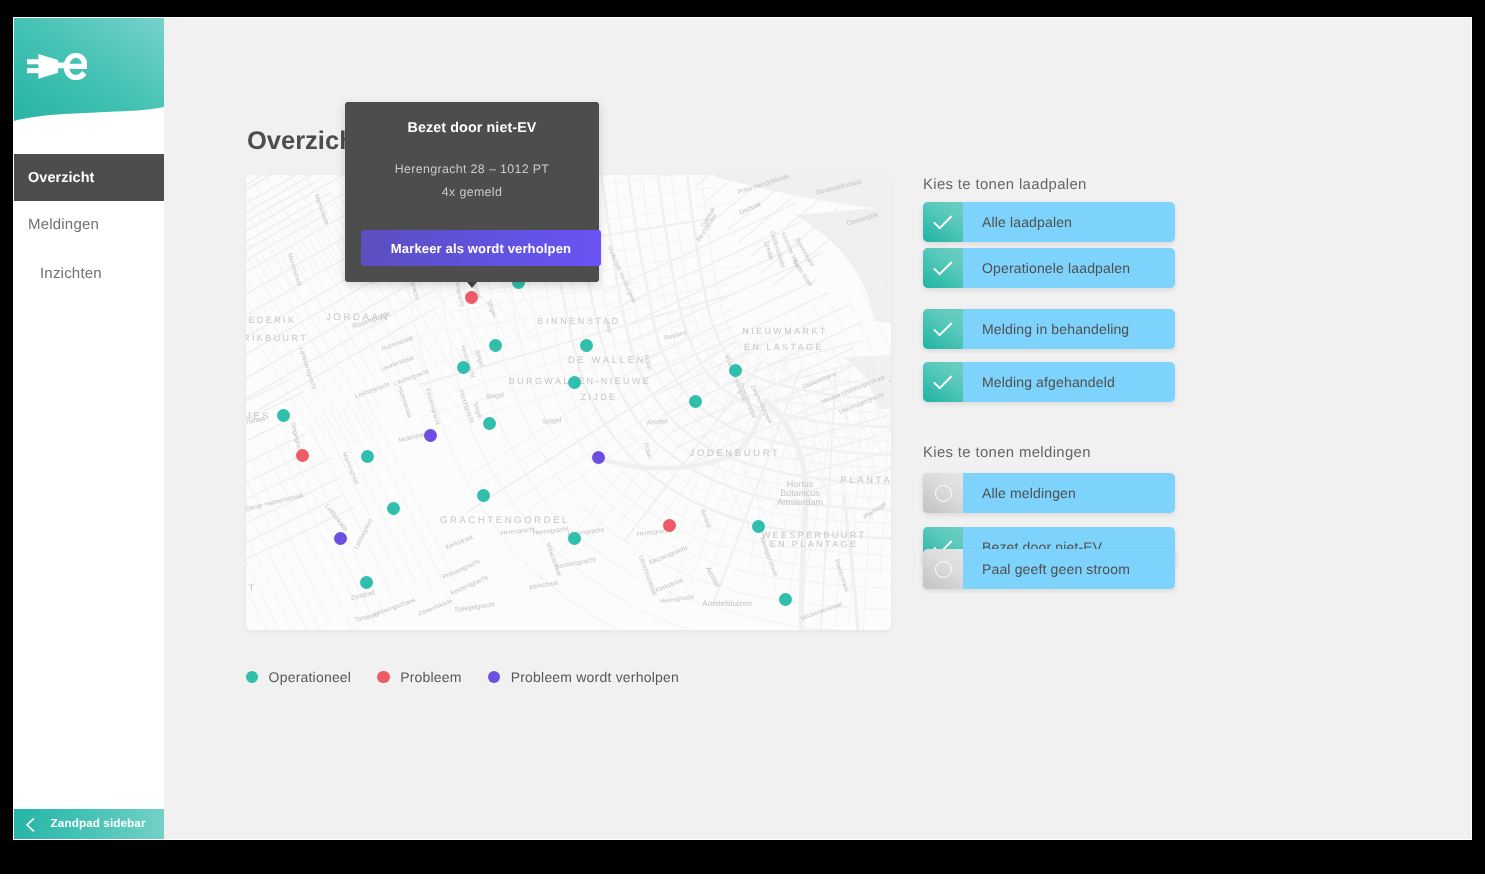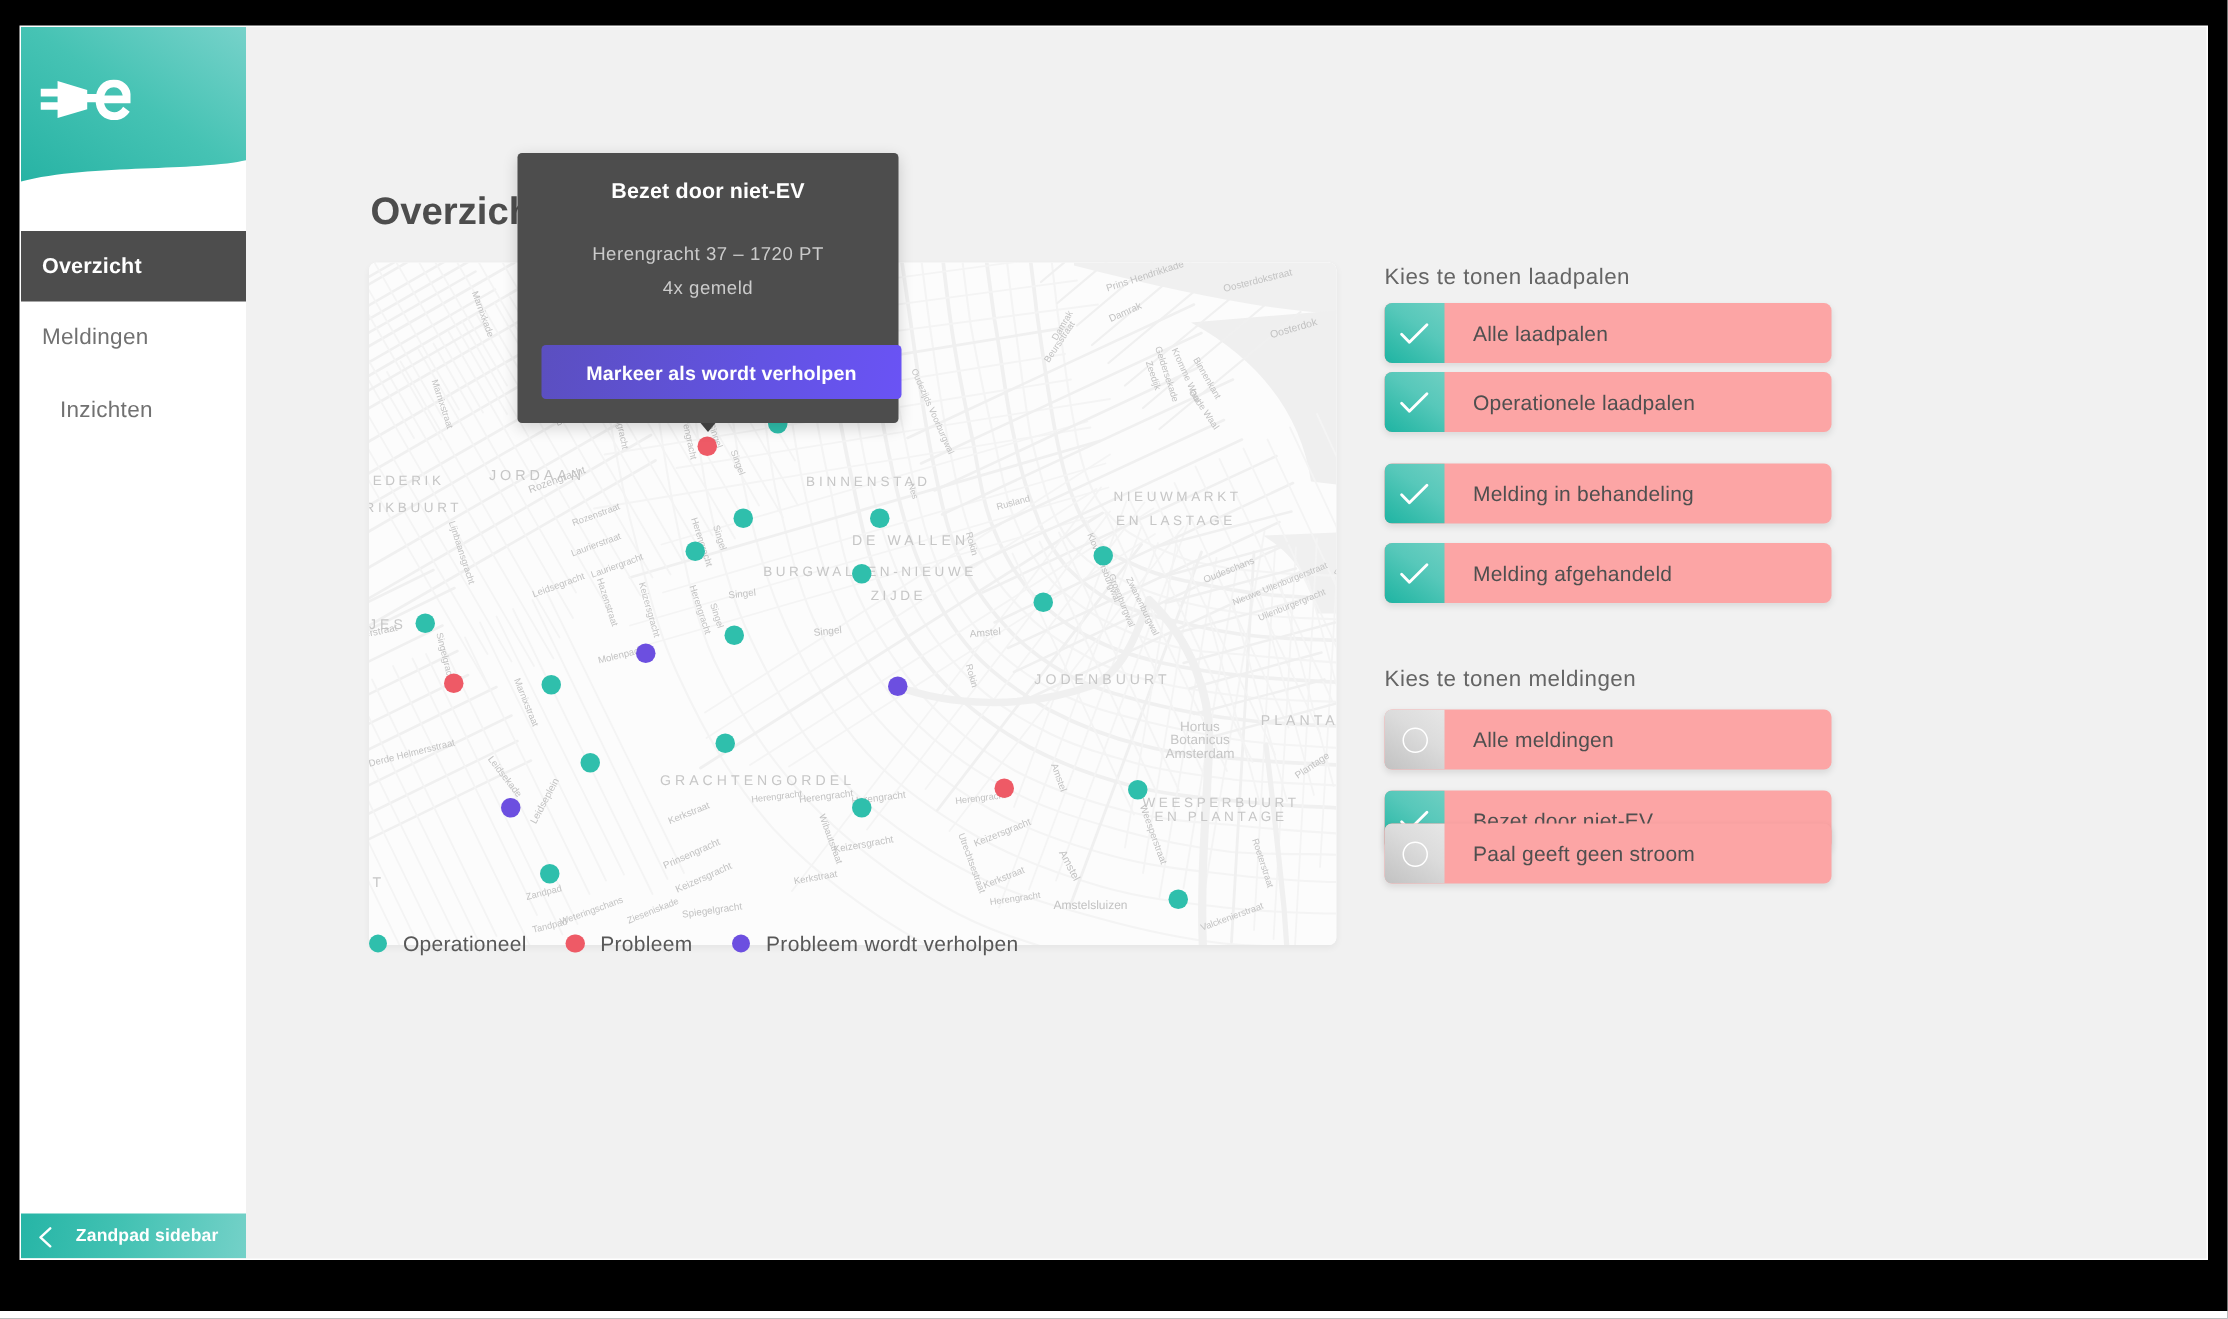--- a/index.html
+++ b/index.html
@@ -23,28 +23,28 @@
           background:linear-gradient(100deg,#26b5a6 0%,#43c2b3 45%,#74d1c8 100%);
           display:flex;align-items:center;color:#fff;font-size:11.7px;font-weight:700;letter-spacing:.1px;}
   #min-chev{margin-left:12.2px;margin-right:16px;display:block;margin-top:3px;}
   
   #main{position:absolute;left:150px;top:0;right:0;bottom:0;}
   #h1{position:absolute;left:83px;top:111px;font-size:25.5px;font-weight:700;color:#4d4d4d;letter-spacing:0px;line-height:25px;}
   #mapbox{position:absolute;left:82px;top:157px;width:645px;height:455px;background:#fcfcfc;
           border-radius:5px;overflow:hidden;box-shadow:0 2px 5px rgba(0,0,0,.05);}
   #mapsvg{display:block;}
   .dot{position:absolute;border-radius:50%;}
-  #legend{position:absolute;left:81.6px;top:604px;display:flex;align-items:center;height:14px;}
+  #legend{position:absolute;left:81.6px;top:652px;display:flex;align-items:center;height:14px;}
   .lg{display:flex;align-items:center;margin-right:26px;}
   .lgdot{width:12.5px;height:12.5px;border-radius:50%;margin-right:10.5px;flex:0 0 12.5px;}
   .lgtxt{font-size:14px;color:#585858;letter-spacing:.2px;white-space:nowrap;}
   
   #filters{position:absolute;left:759px;top:0;width:300px;}
   .f-head{font-size:14.9px;color:#656565;letter-spacing:.35px;line-height:15px;}
-  .frow{position:absolute;left:0;width:298px;height:40px;border-radius:5px;background:#fca5a5;
+  .frow{position:absolute;left:0;width:252px;height:40px;border-radius:5px;background:#7dd3fc;
         display:flex;align-items:center;box-shadow:0 2px 5px rgba(0,0,0,.10);overflow:hidden;}
   .fbox{width:40px;height:40px;flex:0 0 40px;display:flex;align-items:center;justify-content:center;}
   .fbox.on{background:linear-gradient(215deg,#6ecfc2 0%,#57c8ba 40%,#35bcab 75%,#1eb4a3 100%);}
   .fbox.off{background:linear-gradient(215deg,#e6e6e6 0%,#dcdcdc 40%,#cbcbcb 78%,#c2c2c2 100%);}
   .flab{font-size:14px;color:#4f4f4f;padding-left:19px;letter-spacing:.15px;}
   .circ{width:17px;height:17px;border-radius:50%;border:1.6px solid #fff;box-sizing:border-box;}
   
   #tip{position:absolute;left:181px;top:84px;width:254px;height:180px;background:#4d4d4d;border-radius:3px;
        box-shadow:0 3px 10px rgba(0,0,0,.16);box-sizing:border-box;}
   #tip-title{text-align:center;color:#fff;font-size:14.3px;font-weight:700;padding-top:18px;letter-spacing:.1px;line-height:16px;}
@@ -508,20 +508,20 @@
         </div>
         <div class="frow" style="top: 531px;">
           <span class="fbox off">
             <span class="circ"></span>
           </span>
           <span class="flab">Paal geeft geen stroom</span>
         </div>
       </div>
     <div id="tip">
       <div id="tip-title">Bezet door niet-EV</div>
-      <div id="tip-l1">Herengracht 37 – 1720 PT</div>
+      <div id="tip-l1">Herengracht 28 – 1012 PT</div>
       <div id="tip-l2">4x gemeld</div>
       <div id="tip-btn">Markeer als wordt verholpen</div>
       <div id="tip-arrow"></div>
     </div>
   </div>
 </div>
 <div id="whitestrip"></div>
 
 </body></html>

